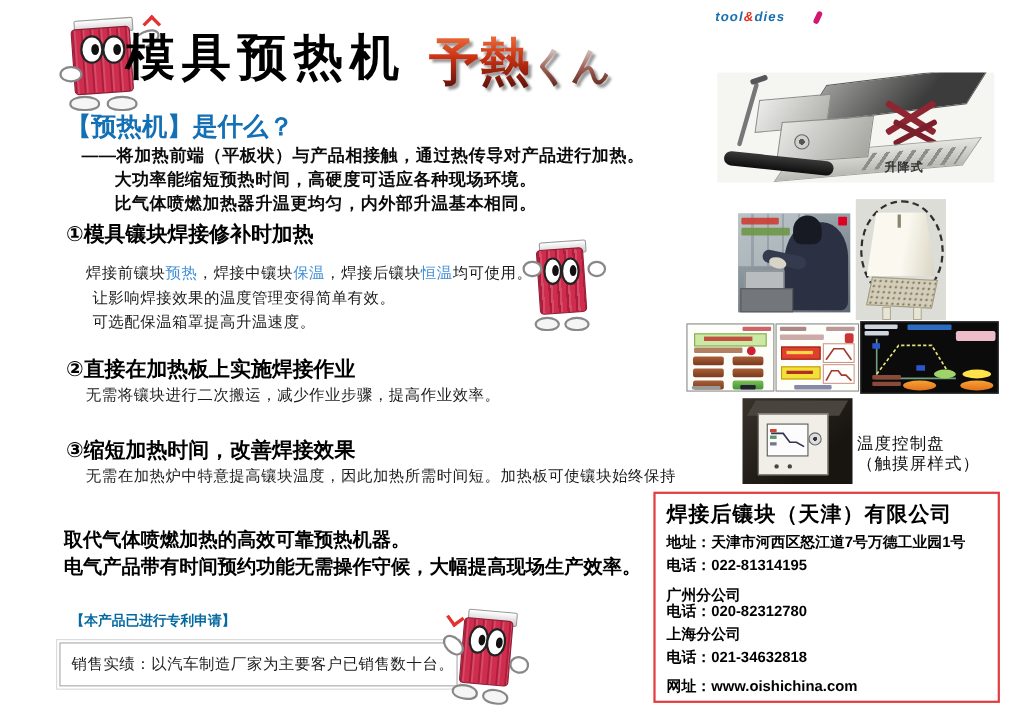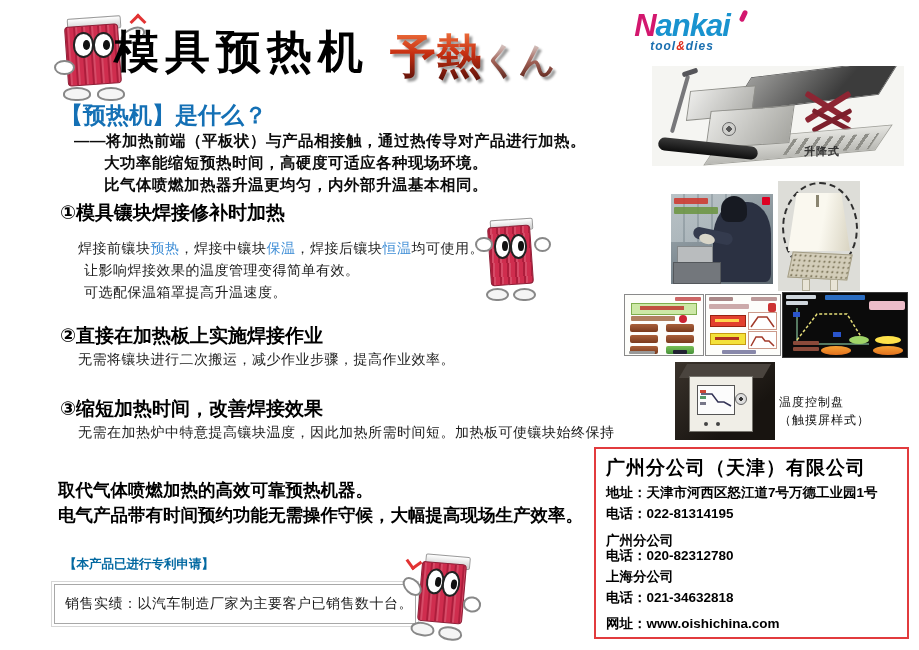--- a/index.html
+++ b/index.html
@@ -134,21 +134,21 @@
   .p3-o4{right:38px;bottom:13px;width:20px;height:8px;background:#9fd468;}
 
   .ph-ctrl{left:675px;top:362px;width:100px;height:78px;background:linear-gradient(140deg,#3a332c,#181410 70%);}
   .ctrl-top{position:absolute;left:8px;top:2px;width:84px;height:14px;background:#4a443e;transform:skew(-30deg);}
   .ctrl-face{position:absolute;left:14px;top:14px;width:62px;height:54px;background:#f0eee7;border:1px solid #77756e;}
   .ctrl-screen{position:absolute;left:7px;top:8px;width:36px;height:28px;background:#fcfcfc;border:1px solid #555;}
   .ctrl-knob{position:absolute;right:5px;top:16px;width:10px;height:10px;border-radius:50%;
              background:radial-gradient(#333 25%,#ddd 28%);border:1px solid #666;}
   .ctrl-dot{position:absolute;border-radius:50%;background:#444;width:4px;height:4px;}
   .ctrl-label{position:absolute;left:779px;font-family:"Liberation Serif","DejaVu Serif",serif;
-              font-size:12px;color:#111;letter-spacing:1px;white-space:nowrap;}
+              font-size:15px;color:#111;letter-spacing:1px;white-space:nowrap;}
 
   
   .company{position:absolute;left:594px;top:447px;width:311px;height:188px;border:2px solid #e23b3d;background:#fff;}
   .co-name{position:absolute;left:10px;top:6px;font-size:19px;font-weight:bold;letter-spacing:1px;color:#000;white-space:nowrap;}
   .co-line{position:absolute;left:10px;font-size:13.5px;font-weight:bold;color:#000;white-space:nowrap;}
 </style>
 </head>
 <body>
 
 <div class="page">
@@ -169,21 +169,20 @@
     <div class="m-spark"></div>
   </div>
 
   <div class="title">模具预热机</div>
 
   <div class="yonetsu">
     <span class="yo-main">予熱</span><span class="yo-kun">くん</span>
   </div>
 
   <div class="nankai">
-    <div class="nk-name"><span class="nk-initial">N</span><span>ankai</span></div>
     <div class="nk-accent"></div>
     <div class="nk-sub"><span>tool</span><span class="nk-amp">&amp;</span><span>dies</span></div>
   </div>
 
   <div class="intro-h">【预热机】是什么？</div>
   <div class="b15" style="left:104px;top:153px;">大功率能缩短预热时间，高硬度可适应各种现场环境。</div>
   <div class="b15" style="left:74px;top:131px;">——将加热前端（平板状）与产品相接触，通过热传导对产品进行加热。</div>
   <div class="b15" style="left:104px;top:175px;">比气体喷燃加热器升温更均匀，内外部升温基本相同。</div>
 
   <div class="sec-h" style="top:200px;">①模具镶块焊接修补时加热</div>
@@ -348,21 +347,21 @@
       </div>
       <div class="ctrl-knob"></div>
       <div class="ctrl-dot" style="left:14px;bottom:5px;"></div>
       <div class="ctrl-dot" style="left:26px;bottom:5px;"></div>
     </div>
   </div>
   <div class="ctrl-label" style="top:394px;">温度控制盘</div>
   <div class="ctrl-label" style="top:412px;">（触摸屏样式）</div>
 
   <div class="company">
-    <div class="co-name">广州分公司（天津）有限公司</div>
+    <div class="co-name">焊接后镶块（天津）有限公司</div>
     <div class="co-line" style="top:35px;">地址：天津市河西区怒江道7号万德工业园1号</div>
     <div class="co-line" style="top:56px;">电话：022-81314195</div>
     <div class="co-line" style="top:83px;">广州分公司</div>
     <div class="co-line" style="top:98px;">电话：020-82312780</div>
     <div class="co-line" style="top:119px;">上海分公司</div>
     <div class="co-line" style="top:140px;">电话：021-34632818</div>
     <div class="co-line" style="top:166px;">网址：www.oishichina.com</div>
   </div>
 
 </div>

